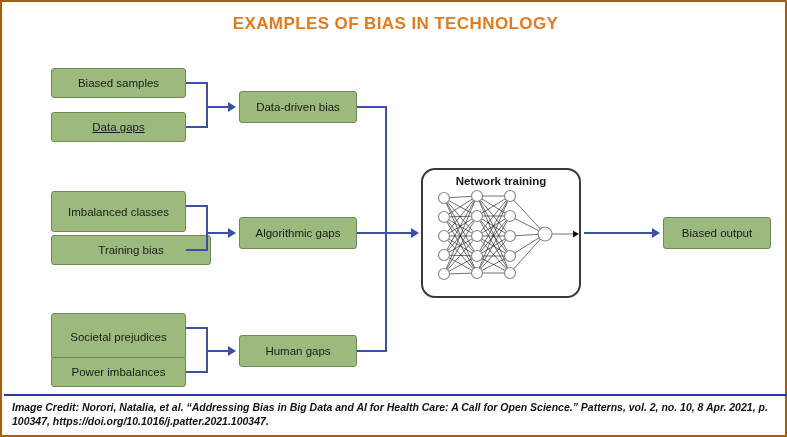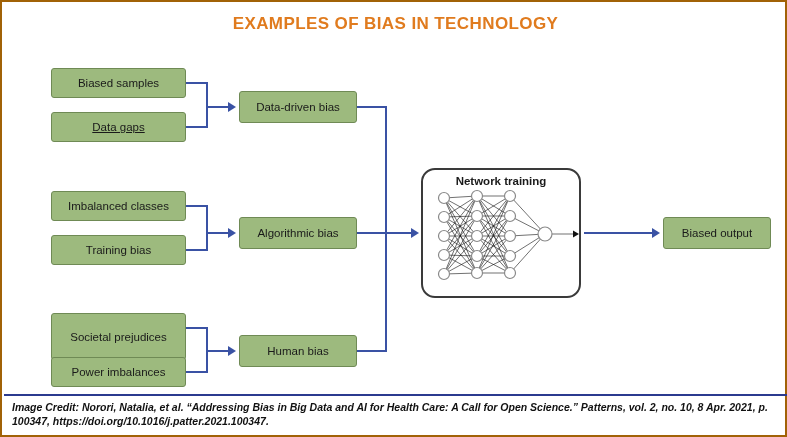--- a/index.html
+++ b/index.html
@@ -117,33 +117,33 @@
   <div class="node" style="left:49px; top:66px; width:135px; height:30px;">Biased samples</div>
   <div class="node" style="left:49px; top:110px; width:135px; height:30px;text-decoration:underline;">Data gaps</div>
   <div class="node" style="left:237px; top:89px; width:118px; height:32px;">Data-driven bias</div>
 
   <div class="conn h" style="left:184px; top:80px; width:22px;"></div>
   <div class="conn h" style="left:184px; top:124px; width:22px;"></div>
   <div class="conn v" style="left:204px; top:80px; height:46px;"></div>
   <div class="conn h" style="left:204px; top:104px; width:22px;"></div>
   <div class="arrow" style="left:226px; top:100px;"></div>
 
-  <div class="node" style="left:49px; top:189px; width:135px; height:30px;">Imbalanced classes</div>
-  <div class="node" style="left:49px; top:233px; width:135px; height:30px;">Training bias</div>
-  <div class="node" style="left:237px; top:215px; width:118px; height:32px;">Algorithmic bias</div>
+  <div class="node" style="left:49px; top:189px; width:135px; height:41px;">Imbalanced classes</div>
+  <div class="node" style="left:49px; top:233px; width:160px; height:30px;">Training bias</div>
+  <div class="node" style="left:237px; top:215px; width:118px; height:32px;">Algorithmic gaps</div>
 
   <div class="conn h" style="left:184px; top:203px; width:22px;"></div>
   <div class="conn h" style="left:184px; top:247px; width:22px;"></div>
   <div class="conn v" style="left:204px; top:203px; height:46px;"></div>
   <div class="conn h" style="left:204px; top:230px; width:22px;"></div>
   <div class="arrow" style="left:226px; top:226px;"></div>
 
   <div class="node" style="left:49px; top:311px; width:135px; height:47px;">Societal prejudices</div>
   <div class="node" style="left:49px; top:355px; width:135px; height:30px;">Power imbalances</div>
-  <div class="node" style="left:237px; top:333px; width:118px; height:32px;">Human bias</div>
+  <div class="node" style="left:237px; top:333px; width:118px; height:32px;">Human gaps</div>
 
   <div class="conn h" style="left:184px; top:325px; width:22px;"></div>
   <div class="conn h" style="left:184px; top:369px; width:22px;"></div>
   <div class="conn v" style="left:204px; top:325px; height:46px;"></div>
   <div class="conn h" style="left:204px; top:348px; width:22px;"></div>
   <div class="arrow" style="left:226px; top:344px;"></div>
 
   <div class="conn h" style="left:355px; top:104px; width:30px;"></div>
   <div class="conn h" style="left:355px; top:230px; width:30px;"></div>
   <div class="conn h" style="left:355px; top:348px; width:30px;"></div>

